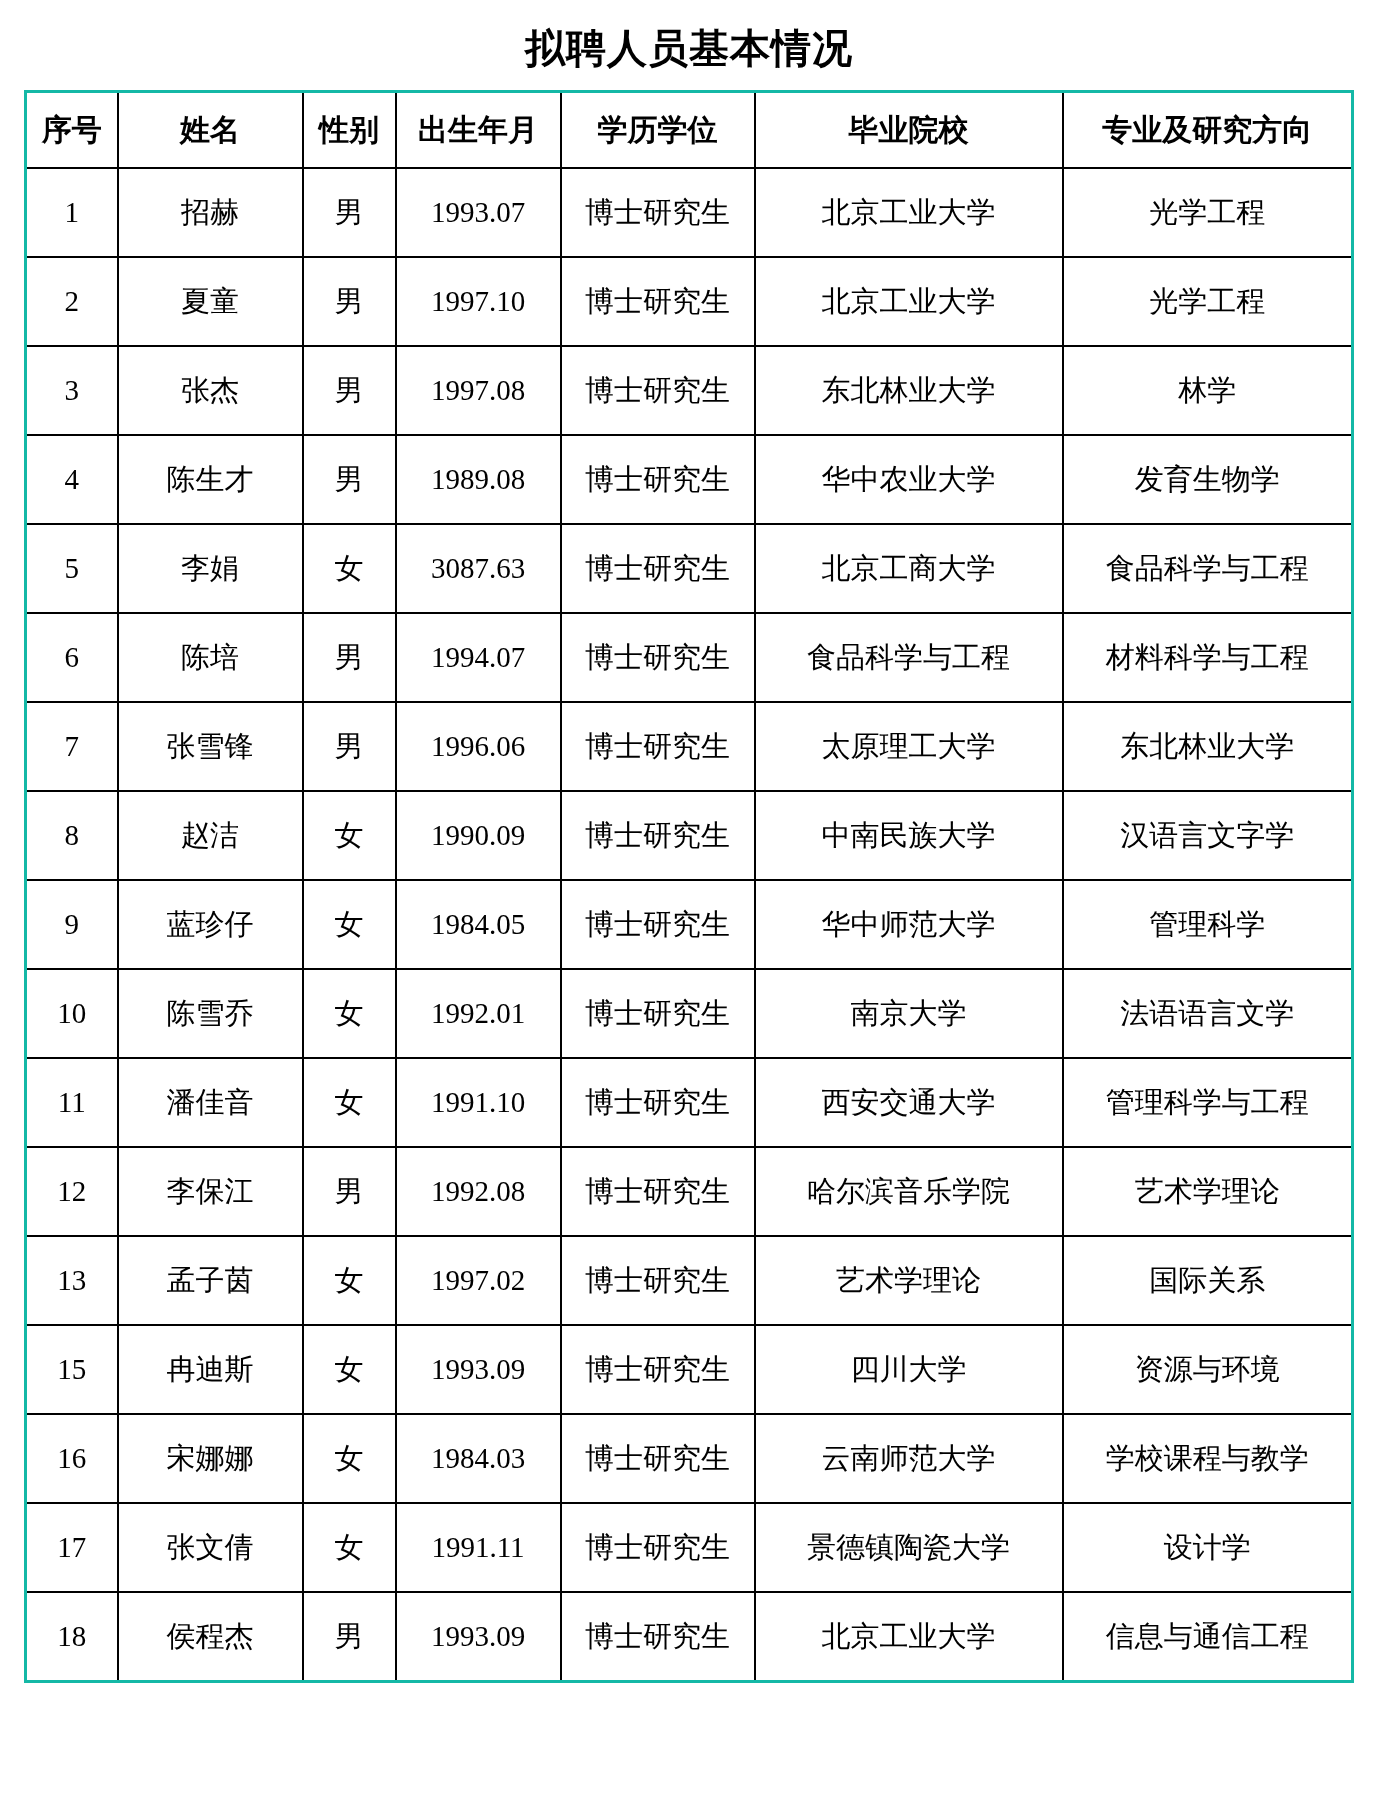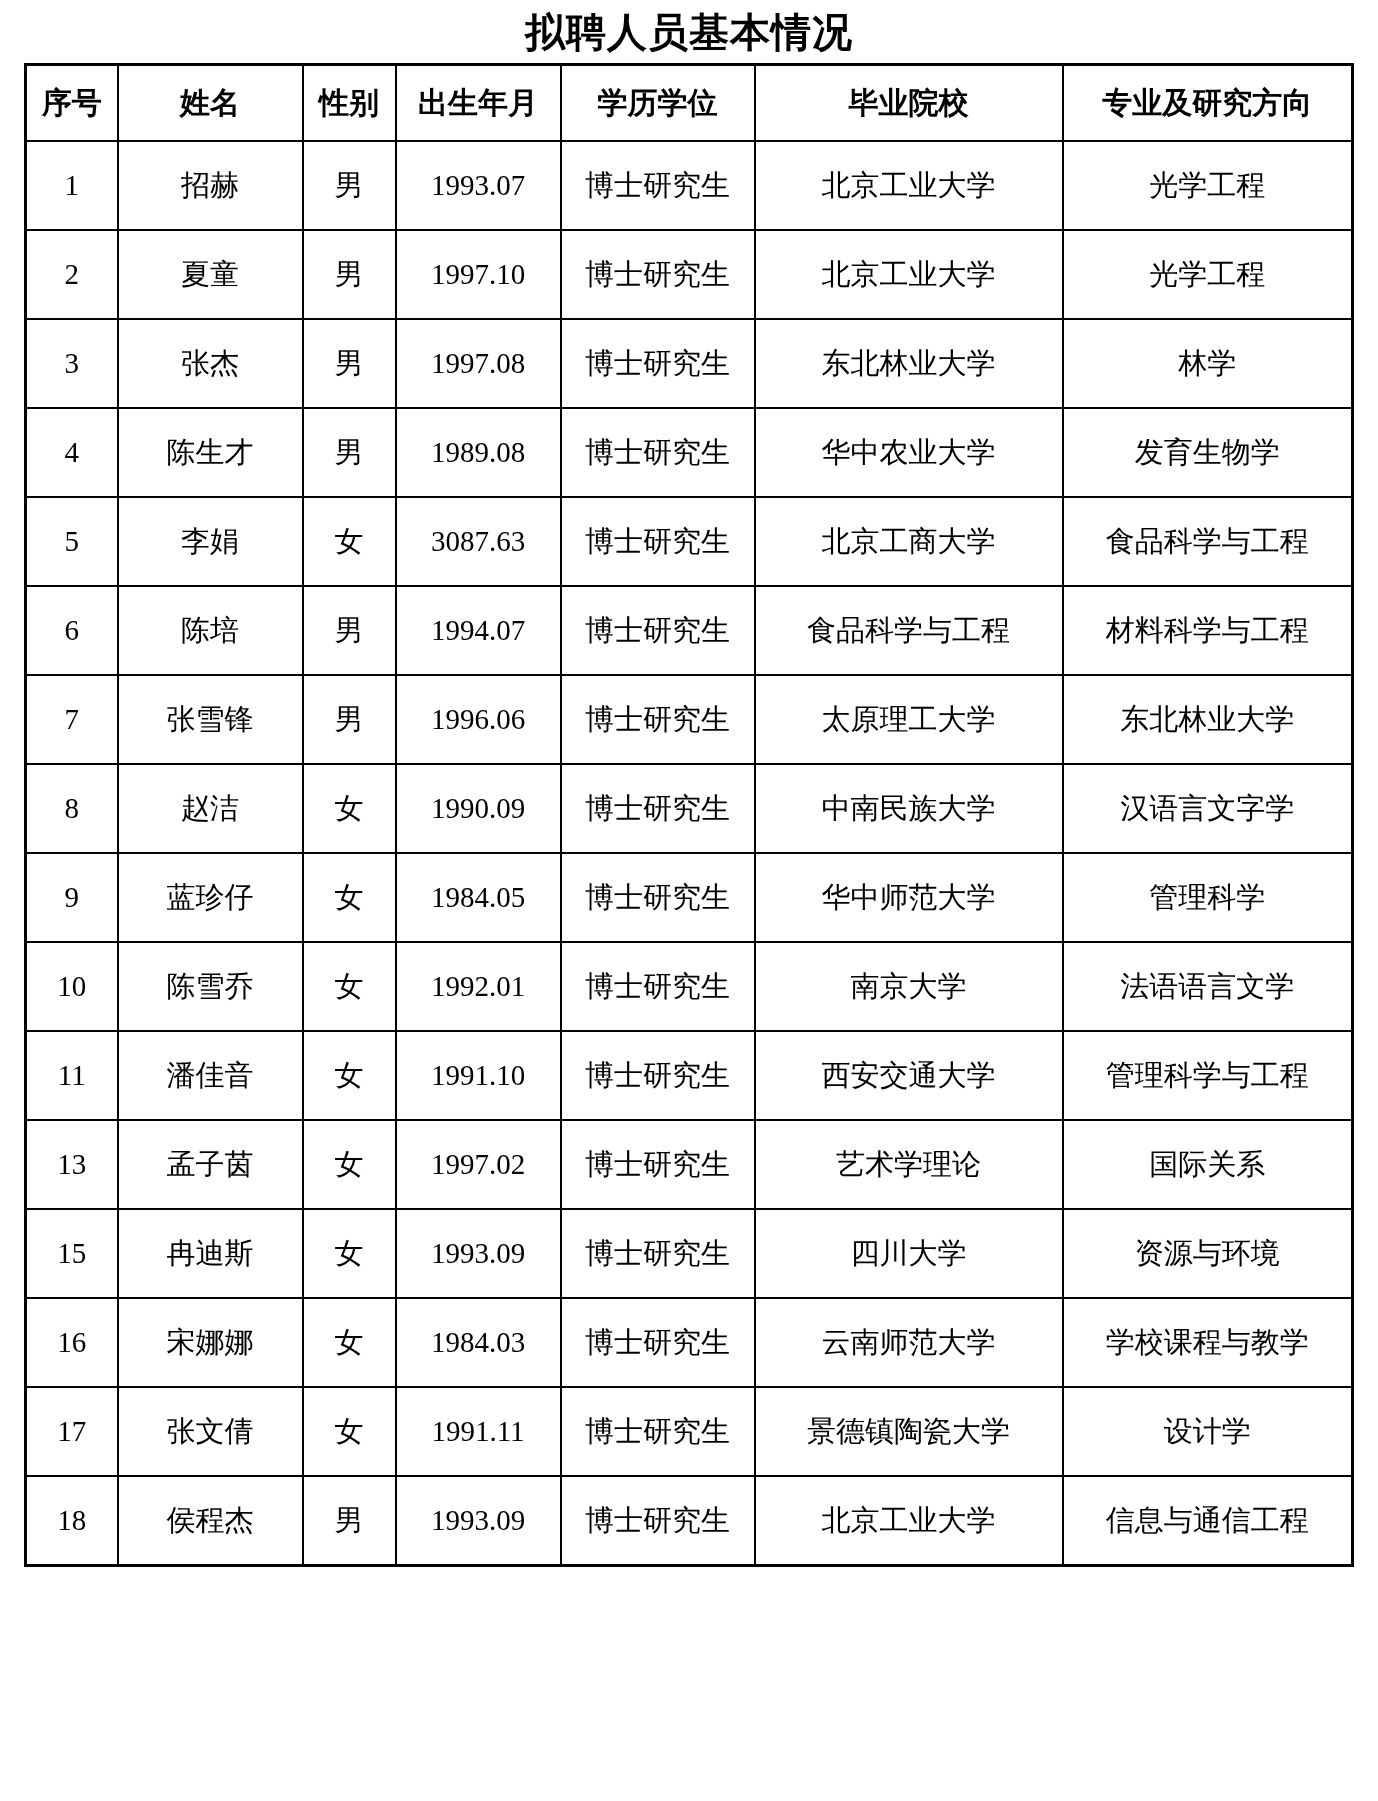--- a/index.html
+++ b/index.html
@@ -13,36 +13,36 @@
     height: 1801px;
     font-family: "Liberation Serif", "DejaVu Serif", serif;
     overflow: hidden;
   }
   .page {
     width: 1378px;
     height: 1801px;
     position: relative;
   }
   .title {
-    margin: 0;
+    margin: 16px;
     padding-top: 8px;
     height: 50px;
     text-align: center;
     font-size: 40px;
     line-height: 50px;
     font-weight: bold;
     font-family: "Liberation Serif", "DejaVu Serif", serif;
     letter-spacing: 1px;
   }
   table.personnel {
     border-collapse: collapse;
     table-layout: fixed;
     width: 1327px;
     margin: 5px auto 0 auto;
-    border: 3px solid #000000;
+    border: 3px solid #14b8a6;
   }
   table.personnel th,
   table.personnel td {
     border: 2px solid #000;
     text-align: center;
     vertical-align: middle;
     padding: 0 4px;
     overflow: hidden;
   }
   table.personnel th {
@@ -181,20 +181,29 @@
         <tr>
           <td class="c-no">11</td>
           <td class="c-name">潘佳音</td>
           <td class="c-gender">女</td>
           <td class="c-birth">1991.10</td>
           <td class="c-degree">博士研究生</td>
           <td class="c-school">西安交通大学</td>
           <td class="c-major">管理科学与工程</td>
         </tr>
         <tr>
+          <td class="c-no">12</td>
+          <td class="c-name">李保江</td>
+          <td class="c-gender">男</td>
+          <td class="c-birth">1992.08</td>
+          <td class="c-degree">博士研究生</td>
+          <td class="c-school">哈尔滨音乐学院</td>
+          <td class="c-major">艺术学理论</td>
+        </tr>
+        <tr>
           <td class="c-no">13</td>
           <td class="c-name">孟子茵</td>
           <td class="c-gender">女</td>
           <td class="c-birth">1997.02</td>
           <td class="c-degree">博士研究生</td>
           <td class="c-school">艺术学理论</td>
           <td class="c-major">国际关系</td>
         </tr>
         <tr>
           <td class="c-no">15</td>

